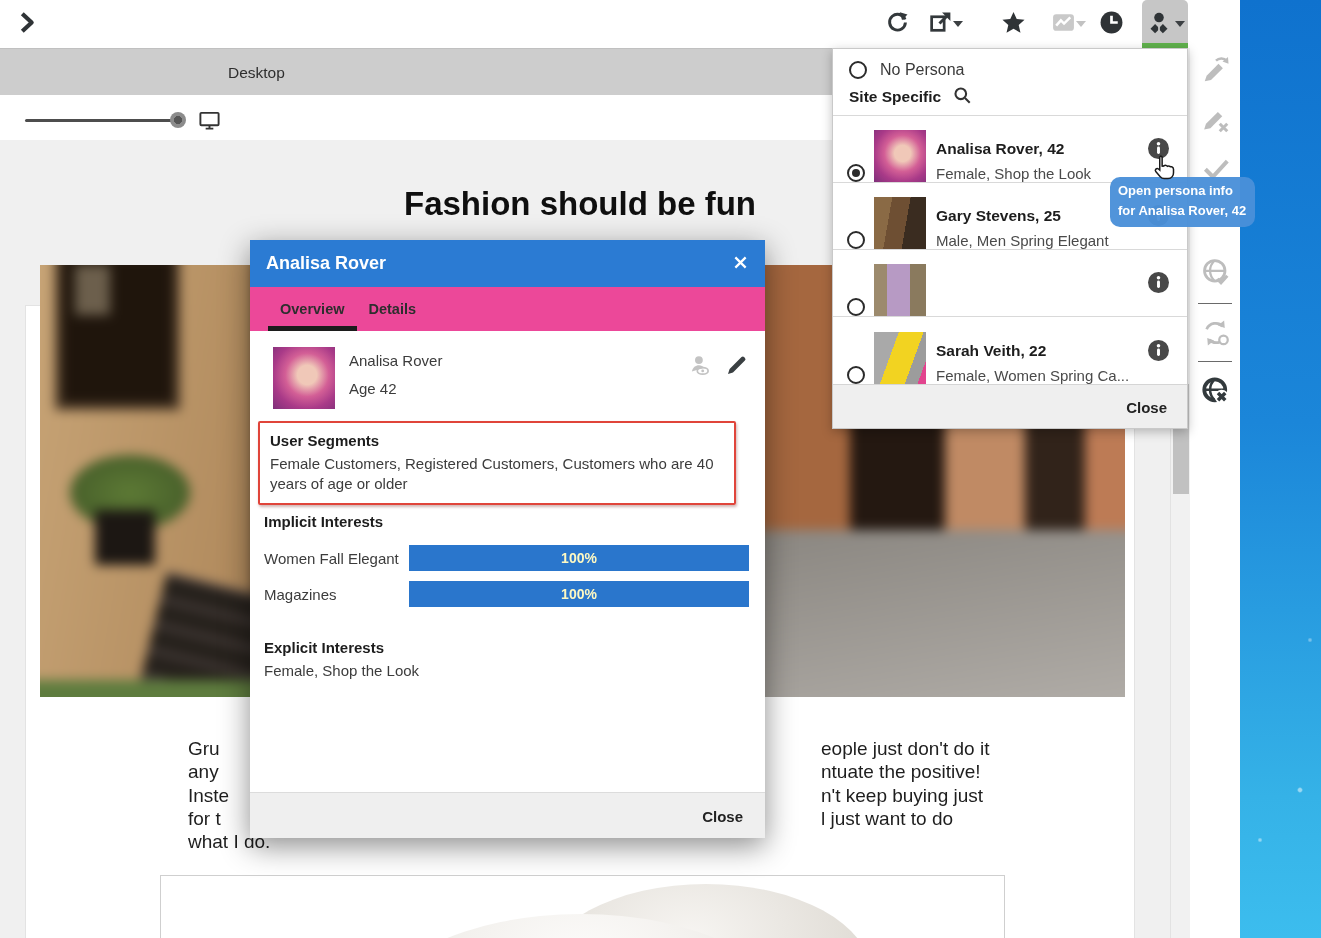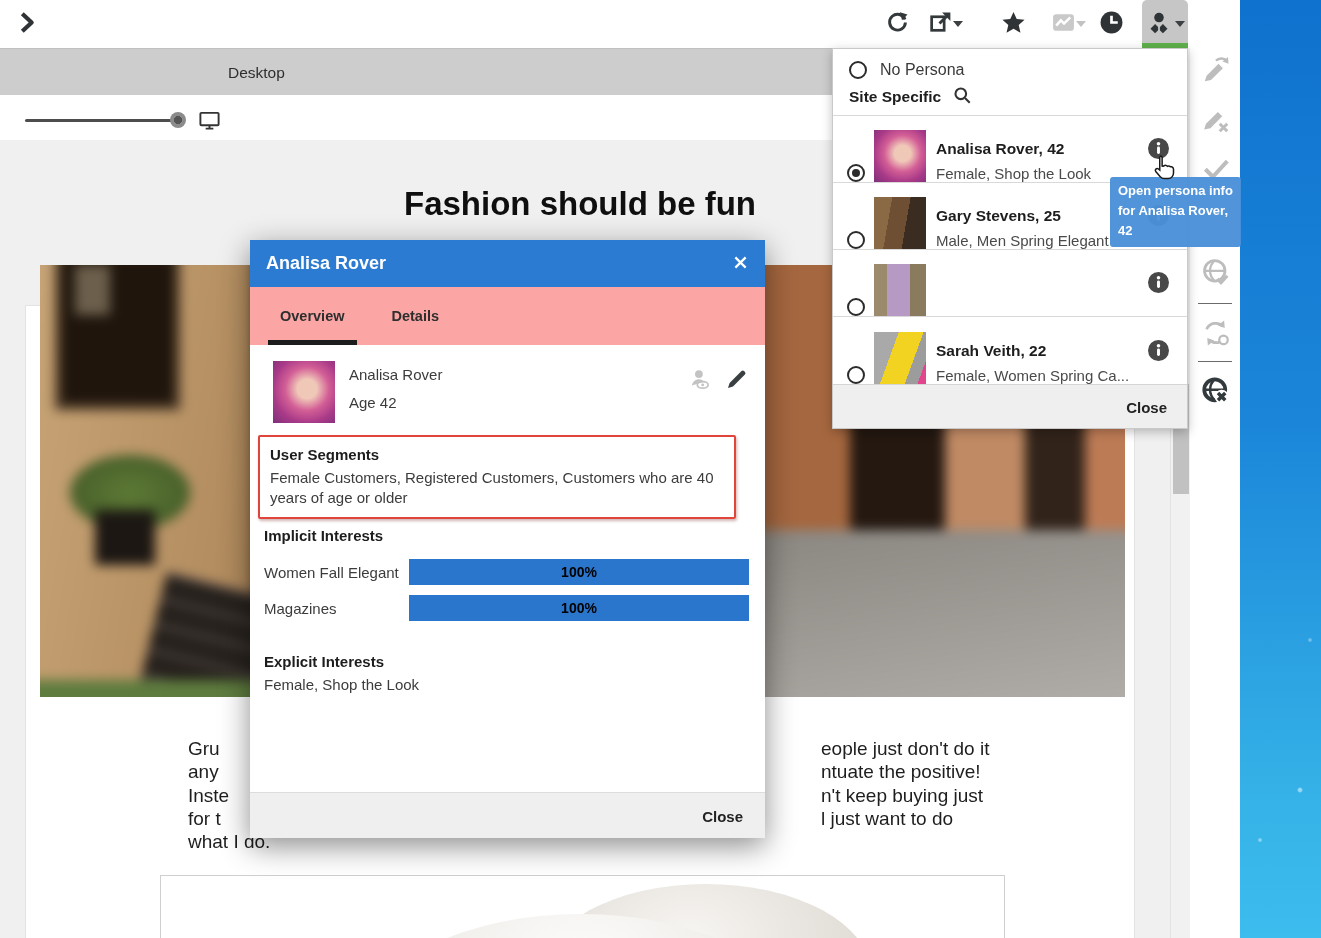--- a/index.html
+++ b/index.html
@@ -119,48 +119,48 @@
   .rail-btn svg { width:30px; height:30px; }
   .rail-btn.dark { color:#333a3d; }
   .rail-div { position:absolute; left:8px; width:34px; height:0; border-top:1.5px solid #6a6a6a; }
 
   
   .modal { position:absolute; left:250px; top:240px; width:515px; height:598px; background:#fff;
     box-shadow:0 8px 28px rgba(0,0,0,.45); z-index:12; display:flex; flex-direction:column; }
   .modal-header { height:47px; background:#2b7bd3; display:flex; align-items:center; padding:0 14px 0 16px; }
   .modal-title { color:#fff; font-size:18px; font-weight:bold; flex:1; }
   .modal-x { border:0; background:transparent; color:#fff; cursor:pointer; width:22px; height:22px; padding:0; }
-  .modal-tabs { height:58px; background:#fca5a5; display:flex; padding-left:26px; gap:39px; }
+  .modal-tabs { height:44px; background:#ec4899; display:flex; padding-left:26px; gap:16px; }
   .tab { position:relative; border:0; background:transparent; font-size:14.5px; font-weight:bold; color:#2e2e2e; cursor:pointer; padding:0 4px; }
   .tab.active::after { content:""; position:absolute; left:-8px; right:-8px; bottom:0; height:5px; background:#1c1c1c; }
   .modal-body { flex:1; padding:16px 16px 0 14px; overflow:hidden; font-size:15px; color:#3c3c3c; }
   .profile-row { display:flex; }
   .profile-avatar { width:62px; height:62px; }
   .profile-lines { margin-left:14px; line-height:27.5px; flex:1; }
   .profile-icons { display:flex; gap:12px; align-items:flex-start; padding-top:6px; }
   .icon-btn { border:0; background:transparent; padding:0; cursor:pointer; }
   .seg-box { margin:12px 0 0 -6px; width:478px; border:2px solid #e0443a; border-radius:2px; padding:5px 8px 9px 10px;
     box-shadow:1px 2px 3px rgba(120,40,35,.35); }
   .m-heading { font-weight:bold; font-size:15px; color:#1d1d1d; line-height:26px; }
   .m-text { line-height:20px; }
   .m-sec { margin-top:4px; }
   .bar-row { display:flex; align-items:center; margin-top:10px; }
   .bar-row:first-of-type { margin-top:2px; }
   .bar-label { width:145px; }
   .bar-track { flex:1; height:26px; }
   .bar-fill { height:100%; background:#2a76cc; display:flex; align-items:center; justify-content:center;
-    color:#000000; font-weight:bold; font-size:14px; }
+    color:#fef9c3; font-weight:bold; font-size:14px; }
   .w100 { width:100%; }
   .explicit { margin-top:28px; }
   .modal-footer { height:46px; background:#efefef; border-top:1px solid #dcdcdc; text-align:right; }
   .modal-footer button { height:46px; padding:0 22px; }
 
   
-  .tooltip { position:absolute; left:1110px; top:177px; width:131px; background:rgba(74,144,216,.96); color:#fff;
-    font-size:13px; font-weight:bold; line-height:20px; padding:4px 8px 6px; border-radius:3px; z-index:20; }
+  .tooltip { position:absolute; left:1110px; top:177px; width:145px; background:rgba(74,144,216,.96); color:#fff;
+    font-size:13px; font-weight:bold; line-height:20px; padding:4px 8px 6px; border-radius:10px; z-index:20; }
   .cursor { position:absolute; left:1149px; top:152px; width:30px; height:30px; z-index:21; }
 </style>
 </head>
 <body>
 
 <div class="stage">
 
   <div class="blue-bg"></div>
 
   <div class="page-bg">

